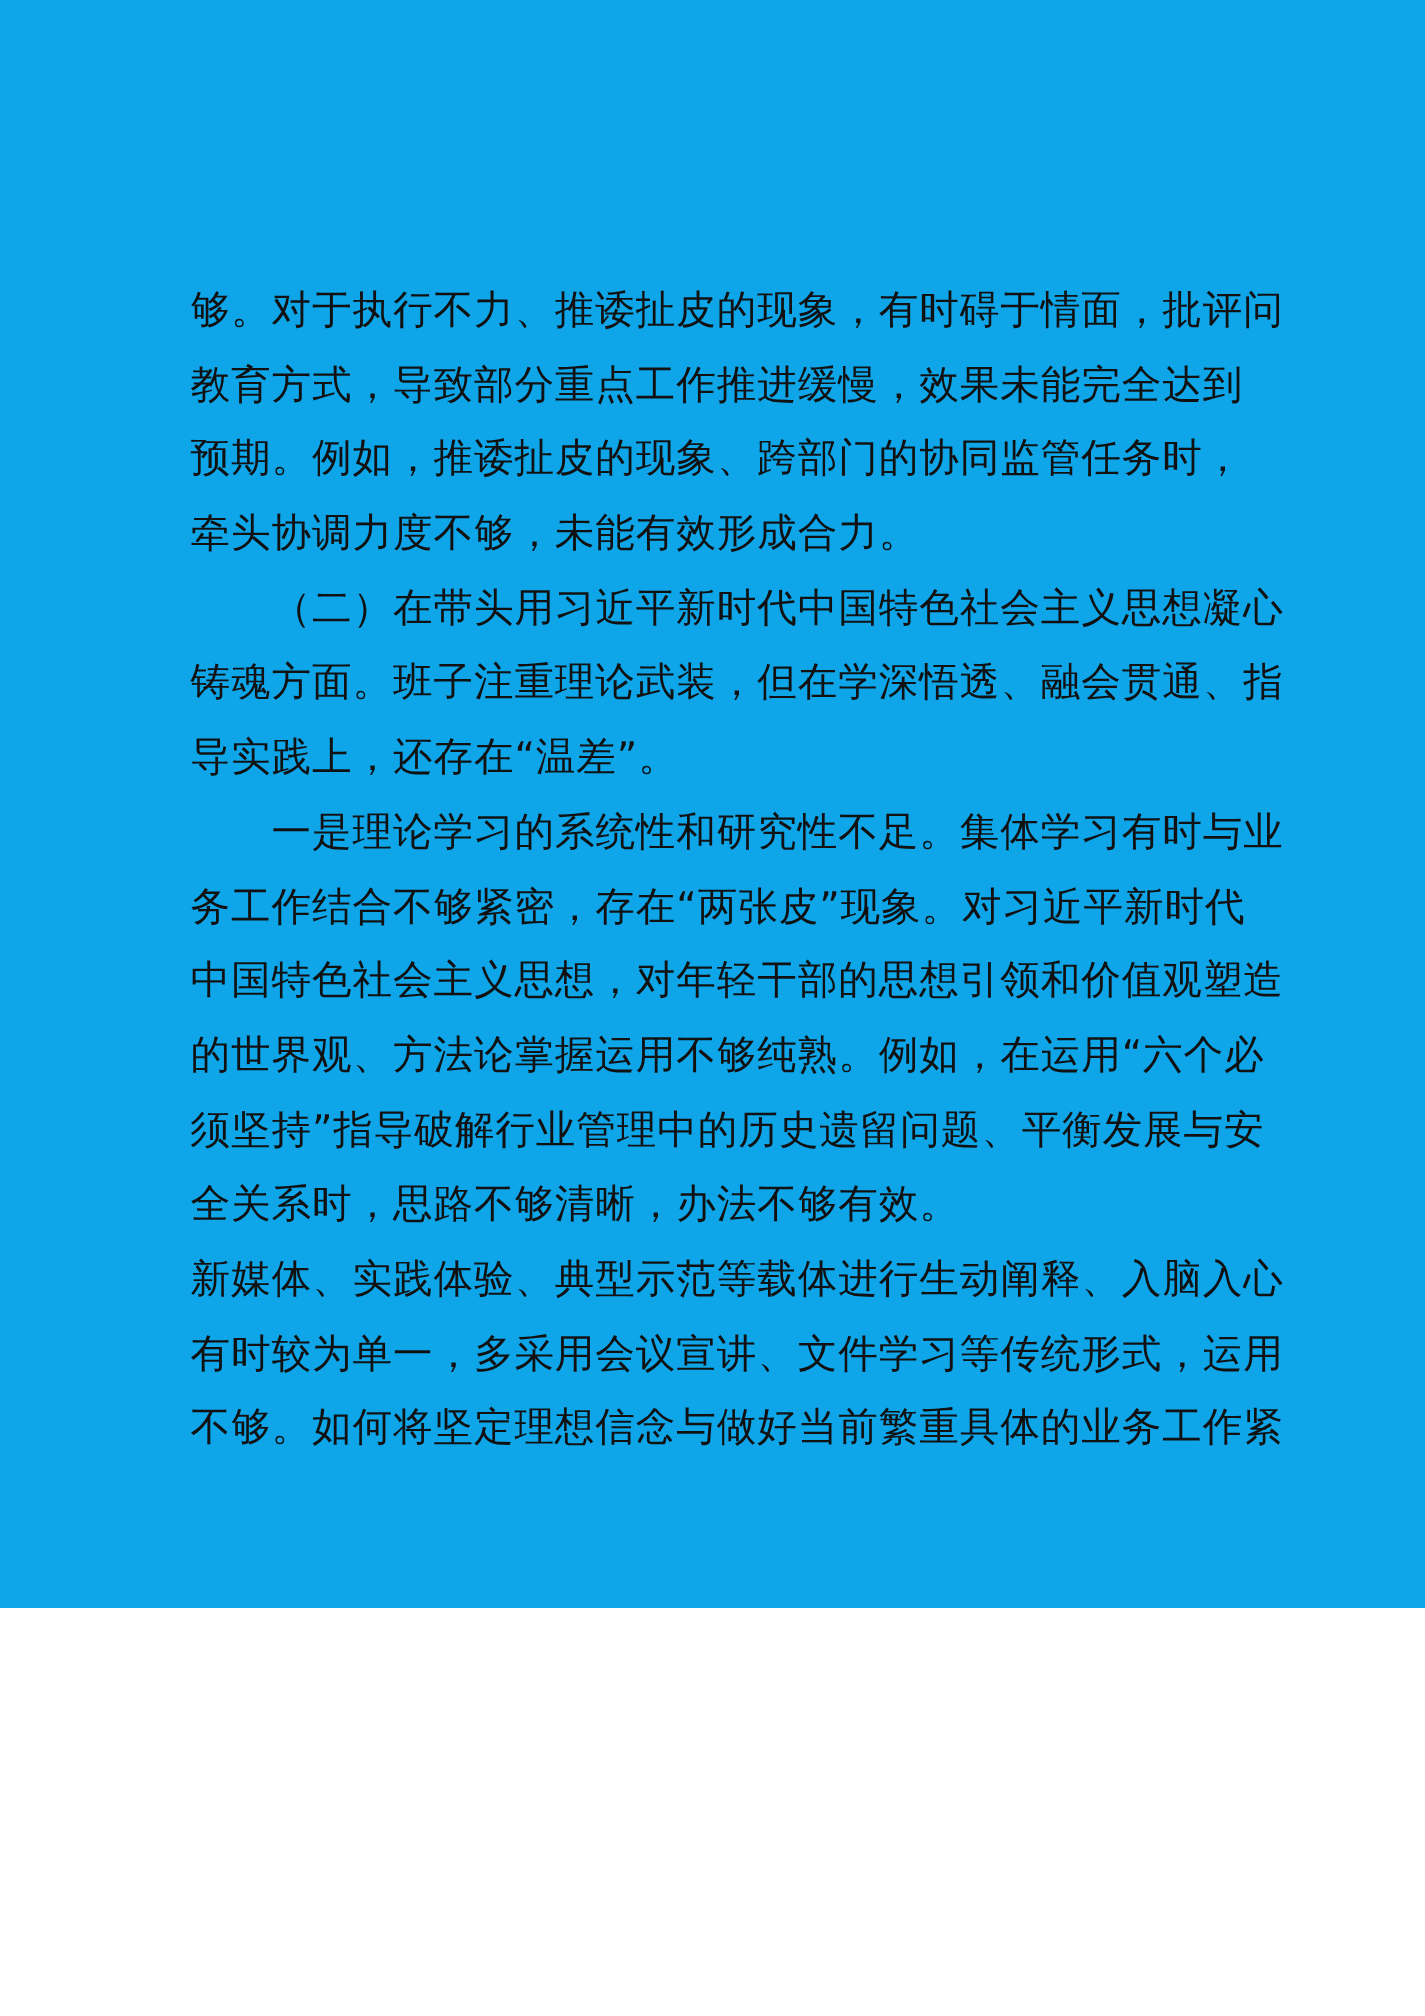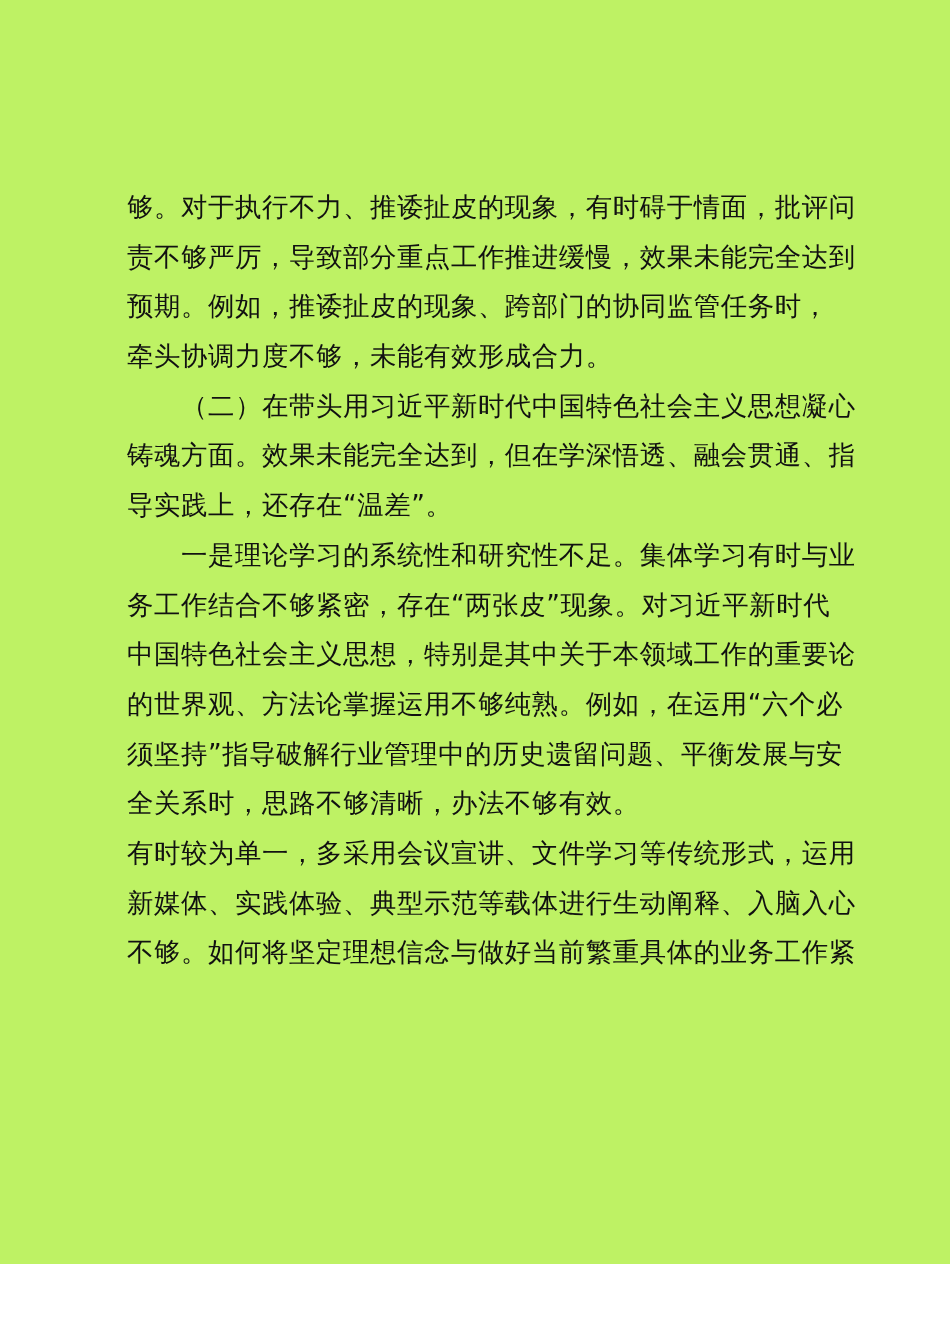--- a/index.html
+++ b/index.html
@@ -11,22 +11,22 @@
       width: 950px;
       height: 1344px;
       position: relative;
       overflow: hidden;
     }
     .page {
       position: absolute;
       left: 0;
       top: 0;
       width: 950px;
-      height: 1264px;
-      background: #bef264;
+      height: 1072px;
+      background: #0ea5e9;
     }
     .content {
       position: absolute;
       left: 127px;
       top: 182px;
       width: 704px;
       color: #111111;
       font-family: "DejaVu Sans", "Liberation Sans", sans-serif;
       font-size: 26.4px;
       line-height: 49.7px;
@@ -42,40 +42,40 @@
     }
   </style>
 </head>
 <body>
 
 <div class="page">
   <div class="content">
 
     <div>
       <span class="line">够。对于执行不力、推诿扯皮的现象，有时碍于情面，批评问</span>
-      <span class="line">责不够严厉，导致部分重点工作推进缓慢，效果未能完全达到</span>
+      <span class="line">教育方式，导致部分重点工作推进缓慢，效果未能完全达到</span>
       <span class="line">预期。例如，推诿扯皮的现象、跨部门的协同监管任务时，</span>
       <span class="line">牵头协调力度不够，未能有效形成合力。</span>
     </div>
 
     <div>
       <span class="line indent">（二）在带头用习近平新时代中国特色社会主义思想凝心</span>
-      <span class="line">铸魂方面。效果未能完全达到，但在学深悟透、融会贯通、指</span>
+      <span class="line">铸魂方面。班子注重理论武装，但在学深悟透、融会贯通、指</span>
       <span class="line">导实践上，还存在“温差”。</span>
     </div>
 
     <div>
       <span class="line indent">一是理论学习的系统性和研究性不足。集体学习有时与业</span>
       <span class="line">务工作结合不够紧密，存在“两张皮”现象。对习近平新时代</span>
-      <span class="line">中国特色社会主义思想，特别是其中关于本领域工作的重要论</span>
+      <span class="line">中国特色社会主义思想，对年轻干部的思想引领和价值观塑造</span>
       <span class="line">的世界观、方法论掌握运用不够纯熟。例如，在运用“六个必</span>
       <span class="line">须坚持”指导破解行业管理中的历史遗留问题、平衡发展与安</span>
       <span class="line">全关系时，思路不够清晰，办法不够有效。</span>
     </div>
 
     <div>
+      <span class="line">新媒体、实践体验、典型示范等载体进行生动阐释、入脑入心</span>
       <span class="line">有时较为单一，多采用会议宣讲、文件学习等传统形式，运用</span>
-      <span class="line">新媒体、实践体验、典型示范等载体进行生动阐释、入脑入心</span>
       <span class="line">不够。如何将坚定理想信念与做好当前繁重具体的业务工作紧</span>
     </div>
 
   </div>
 </div>
 
 </body></html>

